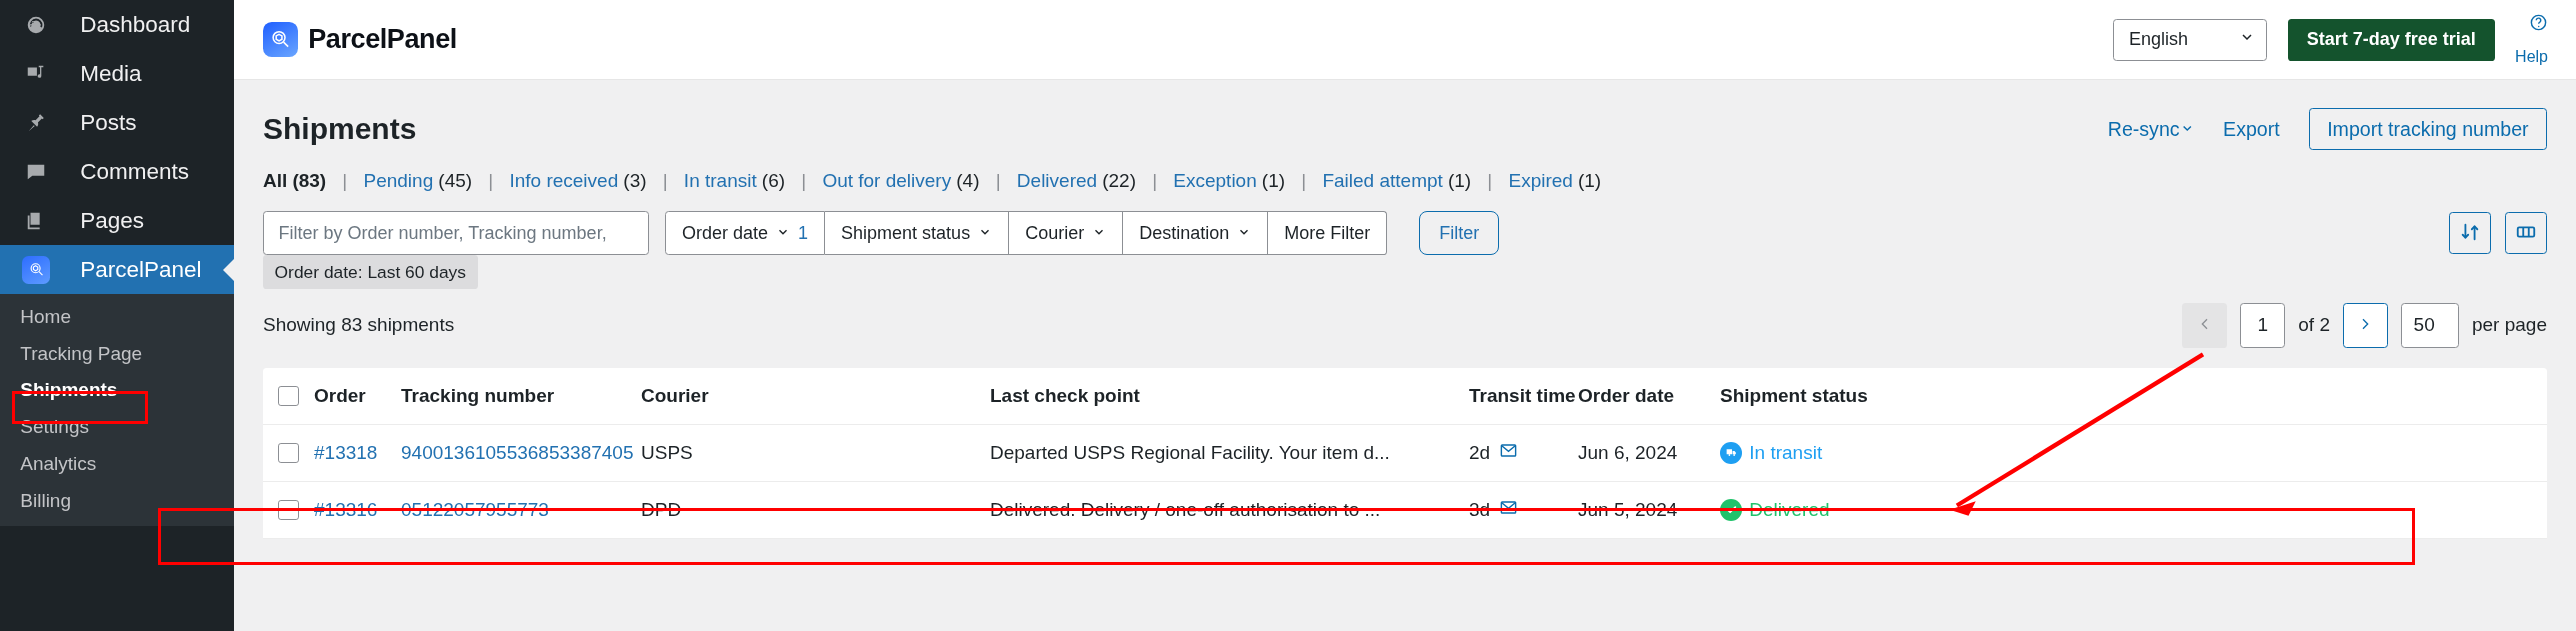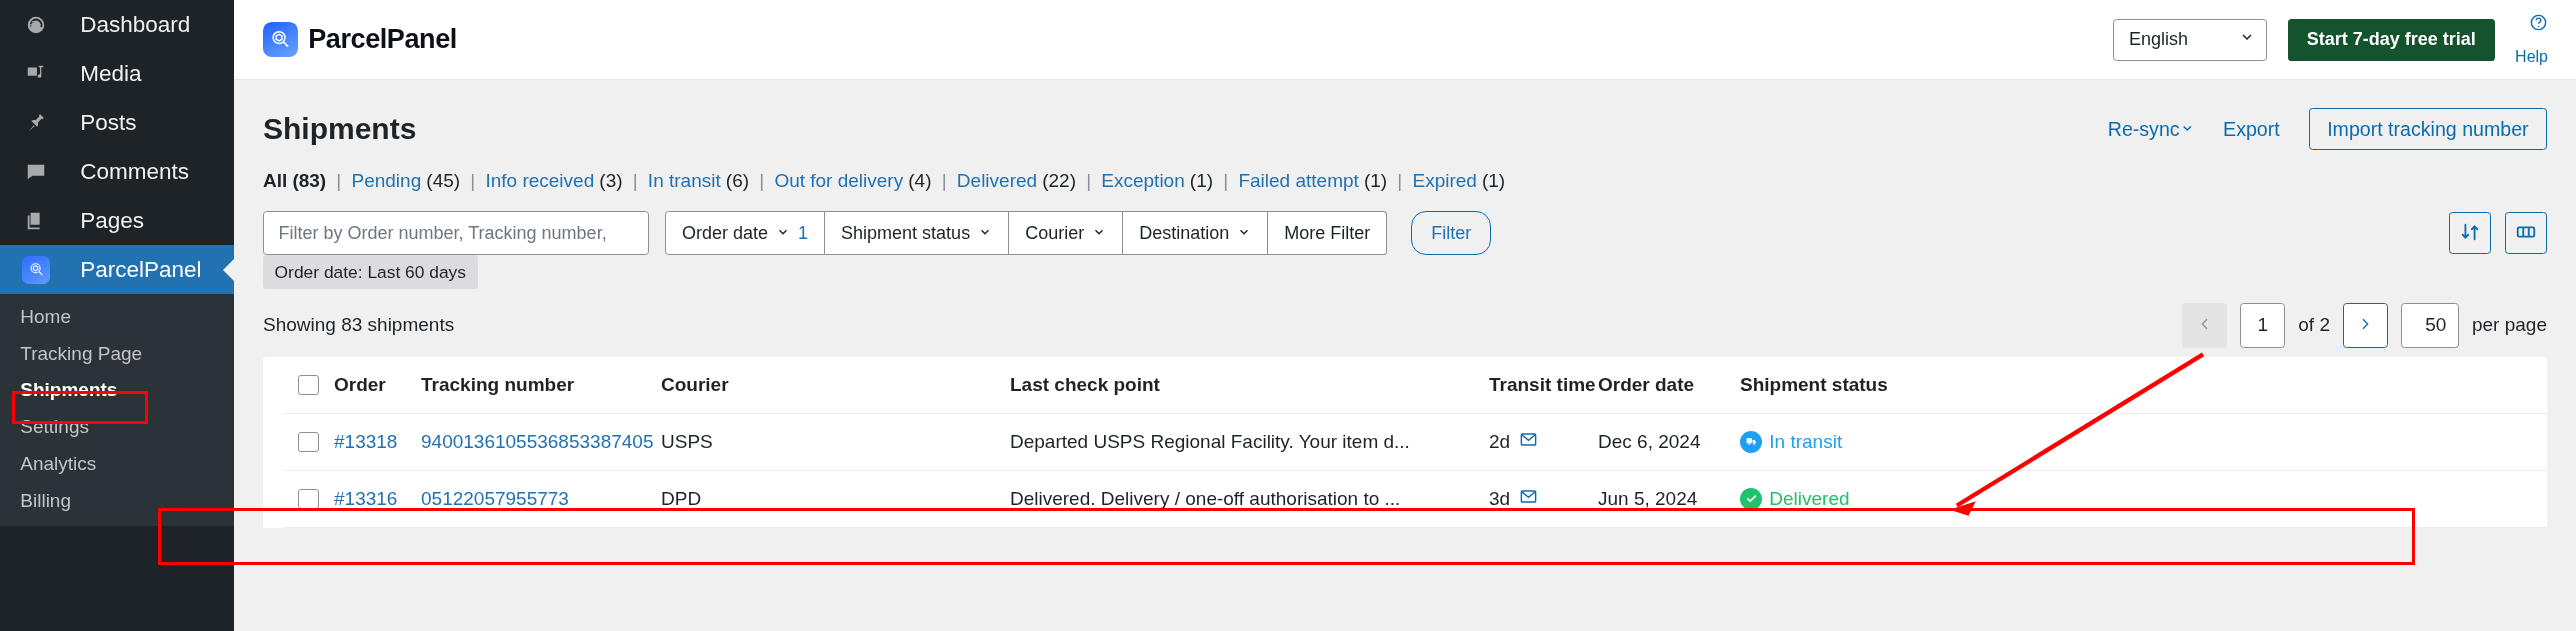--- a/index.html
+++ b/index.html
@@ -94,21 +94,21 @@
   .page-title { font-size: 30px; font-weight: bold; color: #1d2327; }
   .title-actions { margin-left: auto; display: flex; align-items: center; gap: 29px; }
   .link-btn { font-size: 19.6px; color: #0b6cad; display: flex; align-items: center; gap: 0; }
   .outline-btn {
     border: 0.7px solid #0b6cad; border-radius: 3.6px; color: #0b6cad;
     font-size: 19.6px; height: 42px; display: flex; align-items: center; padding: 0 17.4px;
   }
 
   
   .status-tabs {
-    display: flex; align-items: center; gap: 0;
+    display: flex; align-items: center; gap: 6px;
     font-size: 19px; margin-top: 20.3px; color: #1d2327;
     flex-wrap: nowrap;
   }
   .status-tab { display: flex; align-items: baseline; gap: 5.1px; white-space: nowrap; }
   .status-tab .lbl { color: #2271b1; }
   .status-tab.active .lbl { color: #1d2327; font-weight: bold; }
   .status-tab .cnt { color: #1d2327; }
   .status-tab.active .cnt { font-weight: bold; }
   .tab-sep { color: #8c8f94; padding: 0 10.2px; }
 
@@ -122,21 +122,21 @@
   .seg-group { display: flex; margin-left: 16px; }
   .seg {
     height: 44px; border: 0.7px solid #8c8f94; border-left: none;
     background: #fff; display: flex; align-items: center; gap: 8px;
     padding: 0 16px; font-size: 18px; color: #1d2327; white-space: nowrap;
   }
   .seg:first-child { border-left: 0.7px solid #8c8f94; border-radius: 3.6px 0 0 3.6px; }
   .seg:last-child { border-radius: 0 3.6px 3.6px 0; }
   .seg .badge-num { color: #2271b1; font-size: 18px; }
   .filter-apply {
-    margin-left: 24px; height: 44px; border: 0.7px solid #0b6cad; border-radius: 15px;
+    margin-left: 32px; height: 44px; border: 0.7px solid #0b6cad; border-radius: 8px;
     background: #f0f0f1; color: #2271b1; font-size: 18px;
     display: flex; align-items: center; padding: 0 19px;
   }
   .icon-btns { margin-left: auto; display: flex; gap: 14.5px; }
   .icon-btn {
     width: 42px; height: 42px; border: 0.7px solid #0b6cad; border-radius: 3.6px;
     background: #f0f0f1; display: flex; align-items: center; justify-content: center;
     color: #0b6cad;
   }
 
@@ -157,27 +157,27 @@
   .pg-btn.disabled { background: #e4e4e5; color: #8c8f94; }
   .pg-btn.active-nav { border: 0.7px solid #0b6cad; background: #fff; color: #0b6cad; }
   .pg-field {
     min-width: 45px; height: 45px; border: 0.7px solid #8c8f94; border-radius: 3.6px;
     background: #fff; display: flex; align-items: center; justify-content: center;
     font-size: 19px; color: #1d2327; padding: 0 10.2px;
   }
   .pg-of { font-size: 19px; color: #1d2327; }
   .per-page-field {
     min-width: 58px; height: 45px; border: 0.7px solid #8c8f94; border-radius: 3.6px;
-    background: #fff; display: flex; align-items: center; justify-content: flex-end;
+    background: #fff; display: flex; align-items: center; justify-content: flex-start;
     font-size: 19px; color: #1d2327; padding: 0 11.6px;
   }
   .per-page-label { font-size: 19px; color: #1d2327; }
 
   
-  .table-card { background: #fff; border-radius: 3.6px 3.6px 0 0; margin-top: 7px; overflow: hidden; padding-left: 20px; }
+  .table-card { background: #fff; border-radius: 3.6px 3.6px 0 0; margin-top: 18px; overflow: hidden; }
   .trow { display: flex; align-items: center; height: 57px; border-bottom: 0.7px solid #ececec; }
   .trow.head { height: 57px; }
   .c-check { width: 51px; flex: 0 0 51px; display: flex; align-items: center; justify-content: center; }
   .cb {
     width: 20.3px; height: 20.3px; border: 0.7px solid #8c8f94; border-radius: 2.9px; background: #fff;
   }
   .c-order { width: 87px; flex: 0 0 87px; }
   .c-track { width: 240px; flex: 0 0 240px; }
   .c-courier { width: 349px; flex: 0 0 349px; }
   .c-check-point { width: 479px; flex: 0 0 479px; padding-right: 14.5px; }
@@ -505,21 +505,21 @@
           <div class="c-check-point ellip">Departed USPS Regional Facility. Your item d...</div>
           <div class="c-transit">
             <span>2d</span>
             <span>
               <svg width="19" height="19" viewBox="0 0 24 24" fill="none" stroke="#0b6cad" stroke-width="1.8">
                   <rect x="3" y="5" width="18" height="14" rx="1"></rect>
                   <path d="M3.5 6l8.5 7 8.5-7"></path>
                 </svg>
             </span>
           </div>
-          <div class="c-odate">Dec 6, 2024</div>
+          <div class="c-odate">Jun 6, 2024</div>
           <div class="c-status">
             <span class="st-dot" style="background:#1e9ff2;">
               <svg width="13" height="13" viewBox="0 0 24 24" fill="#ffffff">
                   <path d="M3 6h10v9H3zM14 9h3.5l2.5 3v3h-6zM6.5 16.8a1.6 1.6 0 103.2 0 1.6 1.6 0 00-3.2 0zM15.3 16.8a1.6 1.6 0 103.2 0 1.6 1.6 0 00-3.2 0z"></path>
                 </svg>
             </span>
             <span class="lnk" style="color:#1e9ff2;">In transit</span>
           </div>
         </div>
 

